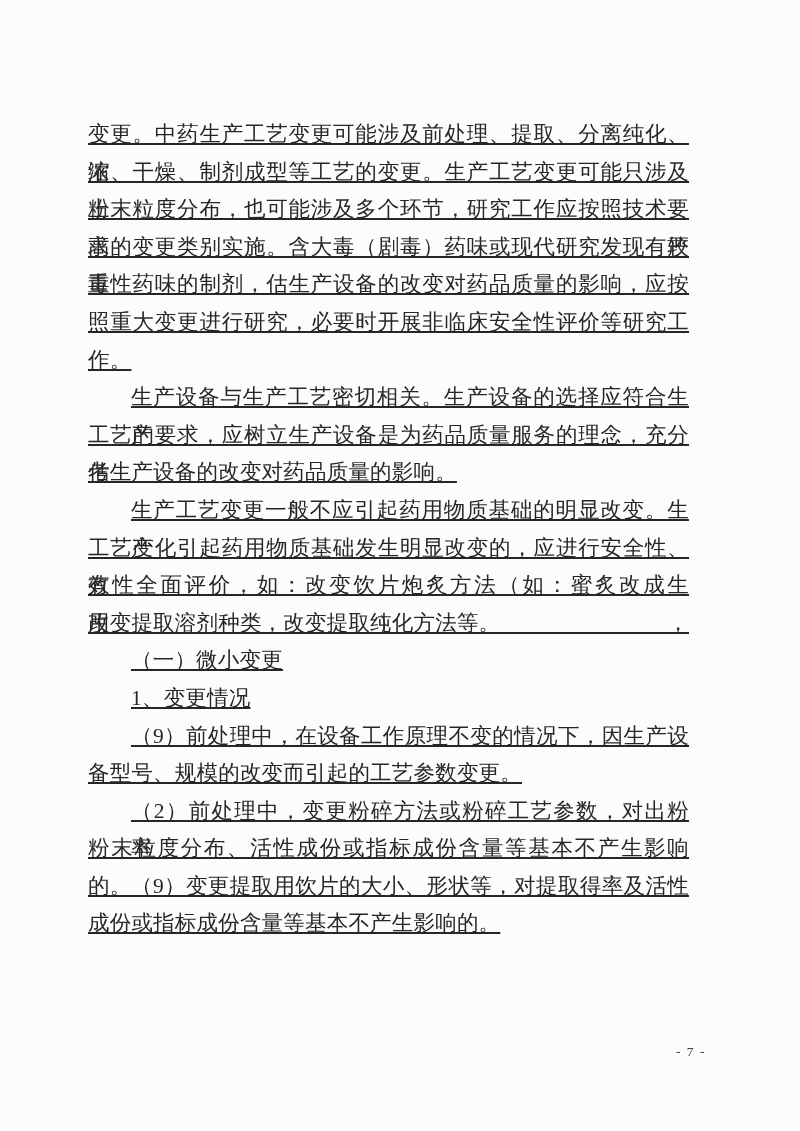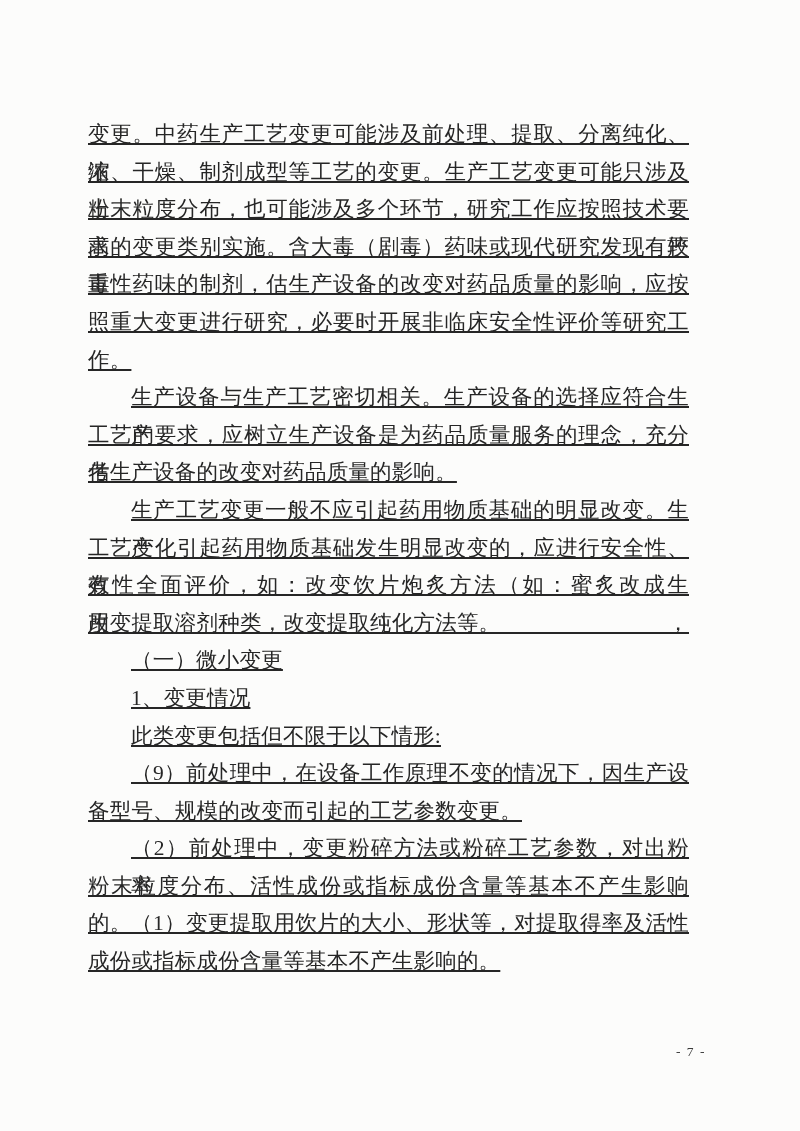--- a/index.html
+++ b/index.html
@@ -65,22 +65,21 @@
     <div class="line end">作。</div>
     <div class="line indent">生产设备与生产工艺密切相关。生产设备的选择应符合生产</div>
     <div class="line">工艺的要求，应树立生产设备是为药品质量服务的理念，充分考</div>
     <div class="line end">估生产设备的改变对药品质量的影响。</div>
     <div class="line indent">生产工艺变更一般不应引起药用物质基础的明显改变。生产</div>
     <div class="line">工艺变化引起药用物质基础发生明显改变的，应进行安全性、有</div>
     <div class="line">效性全面评价，如：改变饮片炮炙方法（如：蜜炙改成生用），</div>
     <div class="line end">改变提取溶剂种类，改变提取纯化方法等。</div>
     <div class="line indent end">（一）微小变更</div>
     <div class="line indent end">1、变更情况</div>
-    <div class="line indent end">此类变更包括但不限于以下情形:</div>
     <div class="line indent">（9）前处理中，在设备工作原理不变的情况下，因生产设</div>
     <div class="line end">备型号、规模的改变而引起的工艺参数变更。</div>
     <div class="line indent">（2）前处理中，变更粉碎方法或粉碎工艺参数，对出粉率、</div>
     <div class="line end">粉末粒度分布、活性成份或指标成份含量等基本不产生影响的。</div>
-    <div class="line indent">（1）变更提取用饮片的大小、形状等，对提取得率及活性</div>
+    <div class="line indent">（9）变更提取用饮片的大小、形状等，对提取得率及活性</div>
     <div class="line end">成份或指标成份含量等基本不产生影响的。</div>
   </div>
   <div class="page-number">- 7 -</div>
 </div>
 
 </body></html>

